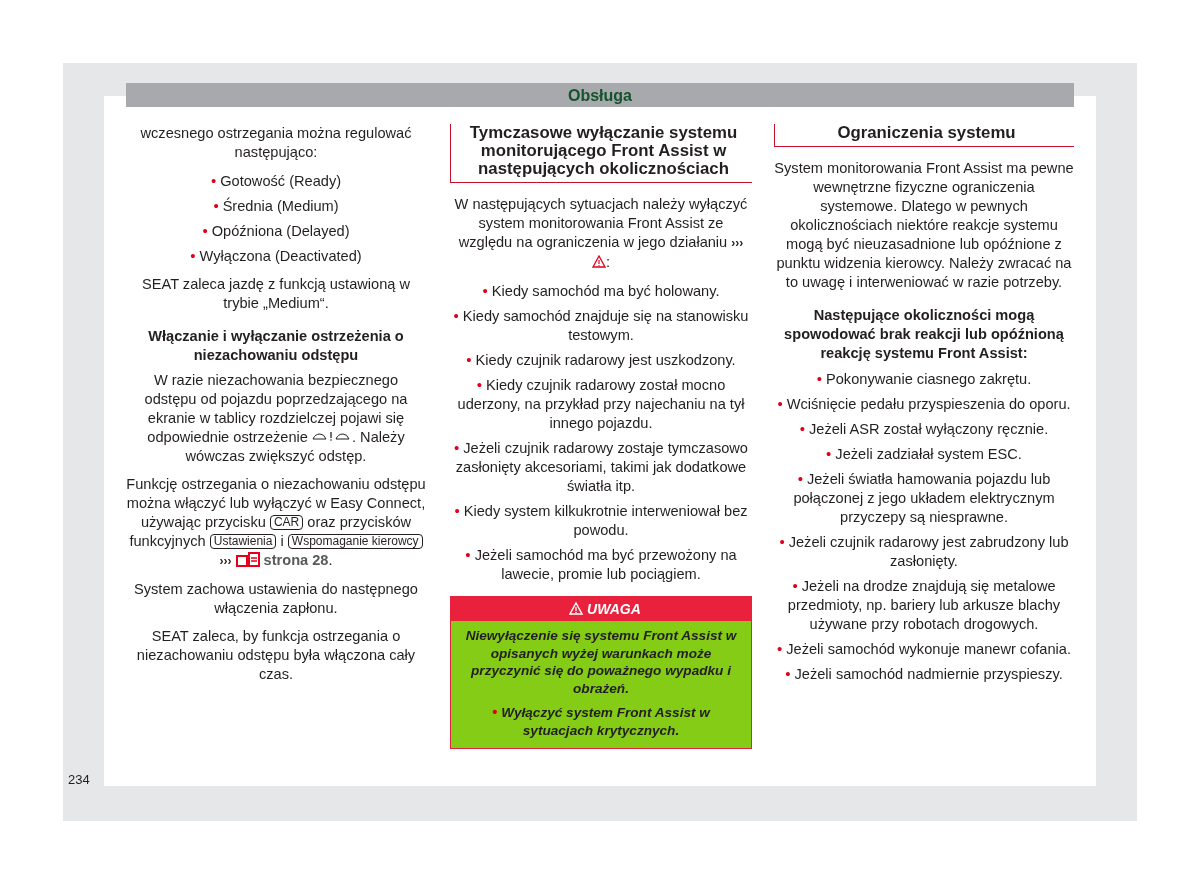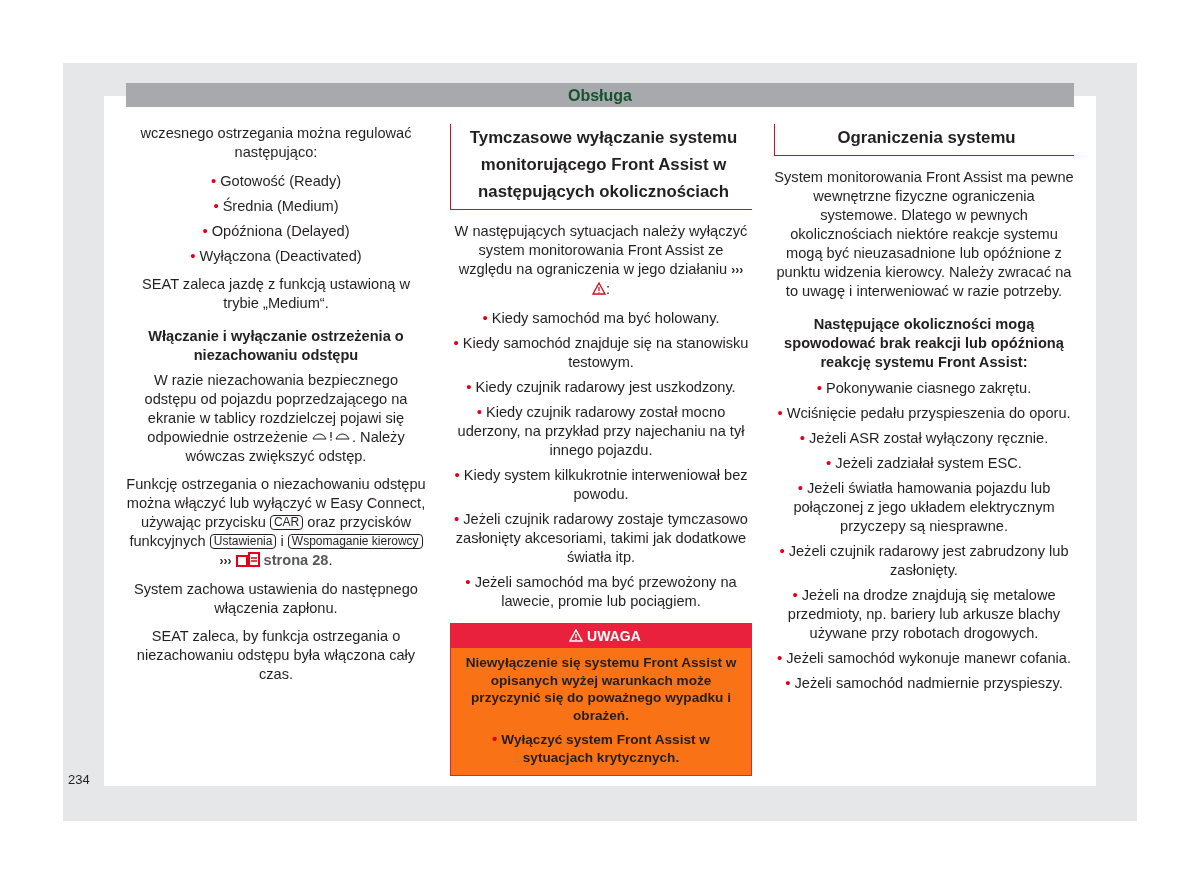--- a/index.html
+++ b/index.html
@@ -11,29 +11,29 @@
                 color: #14532d; font-weight: bold; font-size: 16px; text-align: center; line-height: 25px; }
   .col { position: absolute; top: 124px; width: 300px; font-size: 14.6px; line-height: 19px; text-align: center; }
   .col p { margin: 0 0 9px 0; }
   .col1 { left: 126px; width: 300px; }
   .col2 { left: 450px; width: 302px; }
   .col3 { left: 774px; width: 300px; }
   .bullets { list-style: none; padding: 0; margin: 0 0 9px 0; }
   .bullets li { margin: 0 0 5px 0; }
   .bullets li::before { content: "\2022"; color: #e2001a; margin-right: 4px; font-size: 15px; }
   .sub-head { font-weight: bold; margin: 14px 0 6px 0; }
-  .sec-head { font-weight: bold; font-size: 16.8px; line-height: 27px; border-left: 1.5px solid #c8102e;
+  .sec-head { font-weight: bold; font-size: 16.8px; line-height: 18px; border-left: 1.5px solid #c8102e;
               border-bottom: 1.5px solid #c8102e; padding: 0 0 4px 4px; margin-bottom: 12px; }
   .keycap { display: inline-block; border: 1px solid #231f20; border-radius: 4px; font-size: 12px;
             line-height: 13px; padding: 0 3px; vertical-align: 1px; }
   .arrows { font-weight: bold; font-size: 12px; }
   .link { font-weight: bold; color: #58595b; }
   .book-icon { display: inline-block; width: 24px; height: 15px; vertical-align: -2px; }
   .warn-tri { display: inline-block; width: 14px; height: 13px; vertical-align: -1px; }
-  .uwaga { margin-top: 12px; border: 1.5px solid #e2233e; background: #f97316; }
+  .uwaga { margin-top: 12px; border: 1.5px solid #e2233e; background: #84cc16; font-style: italic; }
   .uwaga-head { background: #e9213d; color: #fff; font-weight: bold; font-size: 14px; height: 24px;
                 line-height: 25px; padding-left: 8px; }
   .uwaga-body { padding: 6px 8px 4px 8px; font-weight: bold; font-size: 13.6px; line-height: 17.5px; }
   .uwaga-body p { margin: 0 0 6px 0; }
   .page-num { position: absolute; left: 68px; top: 772px; font-size: 13px; color: #231f20; }
   .car-icon { display: inline-block; width: 40px; height: 12px; vertical-align: 0; }
 </style>
 </head>
 <body>
 
@@ -72,22 +72,22 @@
   <p><span>W następujących sytuacjach należy wyłączyć system monitorowania Front Assist ze względu na ograniczenia w jego działaniu</span> <span class="arrows">›››</span> <svg class="warn-tri" viewBox="0 0 14 13">
         <path d="M7 1 L13 12 L1 12 Z" fill="none" stroke="#e2001a" stroke-width="1.3"></path>
         <line x1="7" y1="5" x2="7" y2="9" stroke="#e2001a" stroke-width="1.2"></line>
         <circle cx="7" cy="10.6" r="0.7" fill="#e2001a"></circle>
       </svg><span>:</span></p>
   <ul class="bullets">
     <li>Kiedy samochód ma być holowany.</li>
     <li>Kiedy samochód znajduje się na stanowisku testowym.</li>
     <li>Kiedy czujnik radarowy jest uszkodzony.</li>
     <li>Kiedy czujnik radarowy został mocno uderzony, na przykład przy najechaniu na tył innego pojazdu.</li>
+    <li>Jeżeli czujnik radarowy zostaje tymczasowo zasłonięty akcesoriami, takimi jak dodatkowe światła itp.</li>
     <li>Kiedy system kilkukrotnie interweniował bez powodu.</li>
-    <li>Jeżeli czujnik radarowy zostaje tymczasowo zasłonięty akcesoriami, takimi jak dodatkowe światła itp.</li>
     <li>Jeżeli samochód ma być przewożony na lawecie, promie lub pociągiem.</li>
   </ul>
   <div class="uwaga">
     <div class="uwaga-head">
       <svg class="warn-tri" viewBox="0 0 14 13">
           <path d="M7 1 L13 12 L1 12 Z" fill="none" stroke="#ffffff" stroke-width="1.4"></path>
           <line x1="7" y1="5" x2="7" y2="9" stroke="#ffffff" stroke-width="1.3"></line>
           <circle cx="7" cy="10.6" r="0.8" fill="#ffffff"></circle>
         </svg>
       <span>UWAGA</span>

